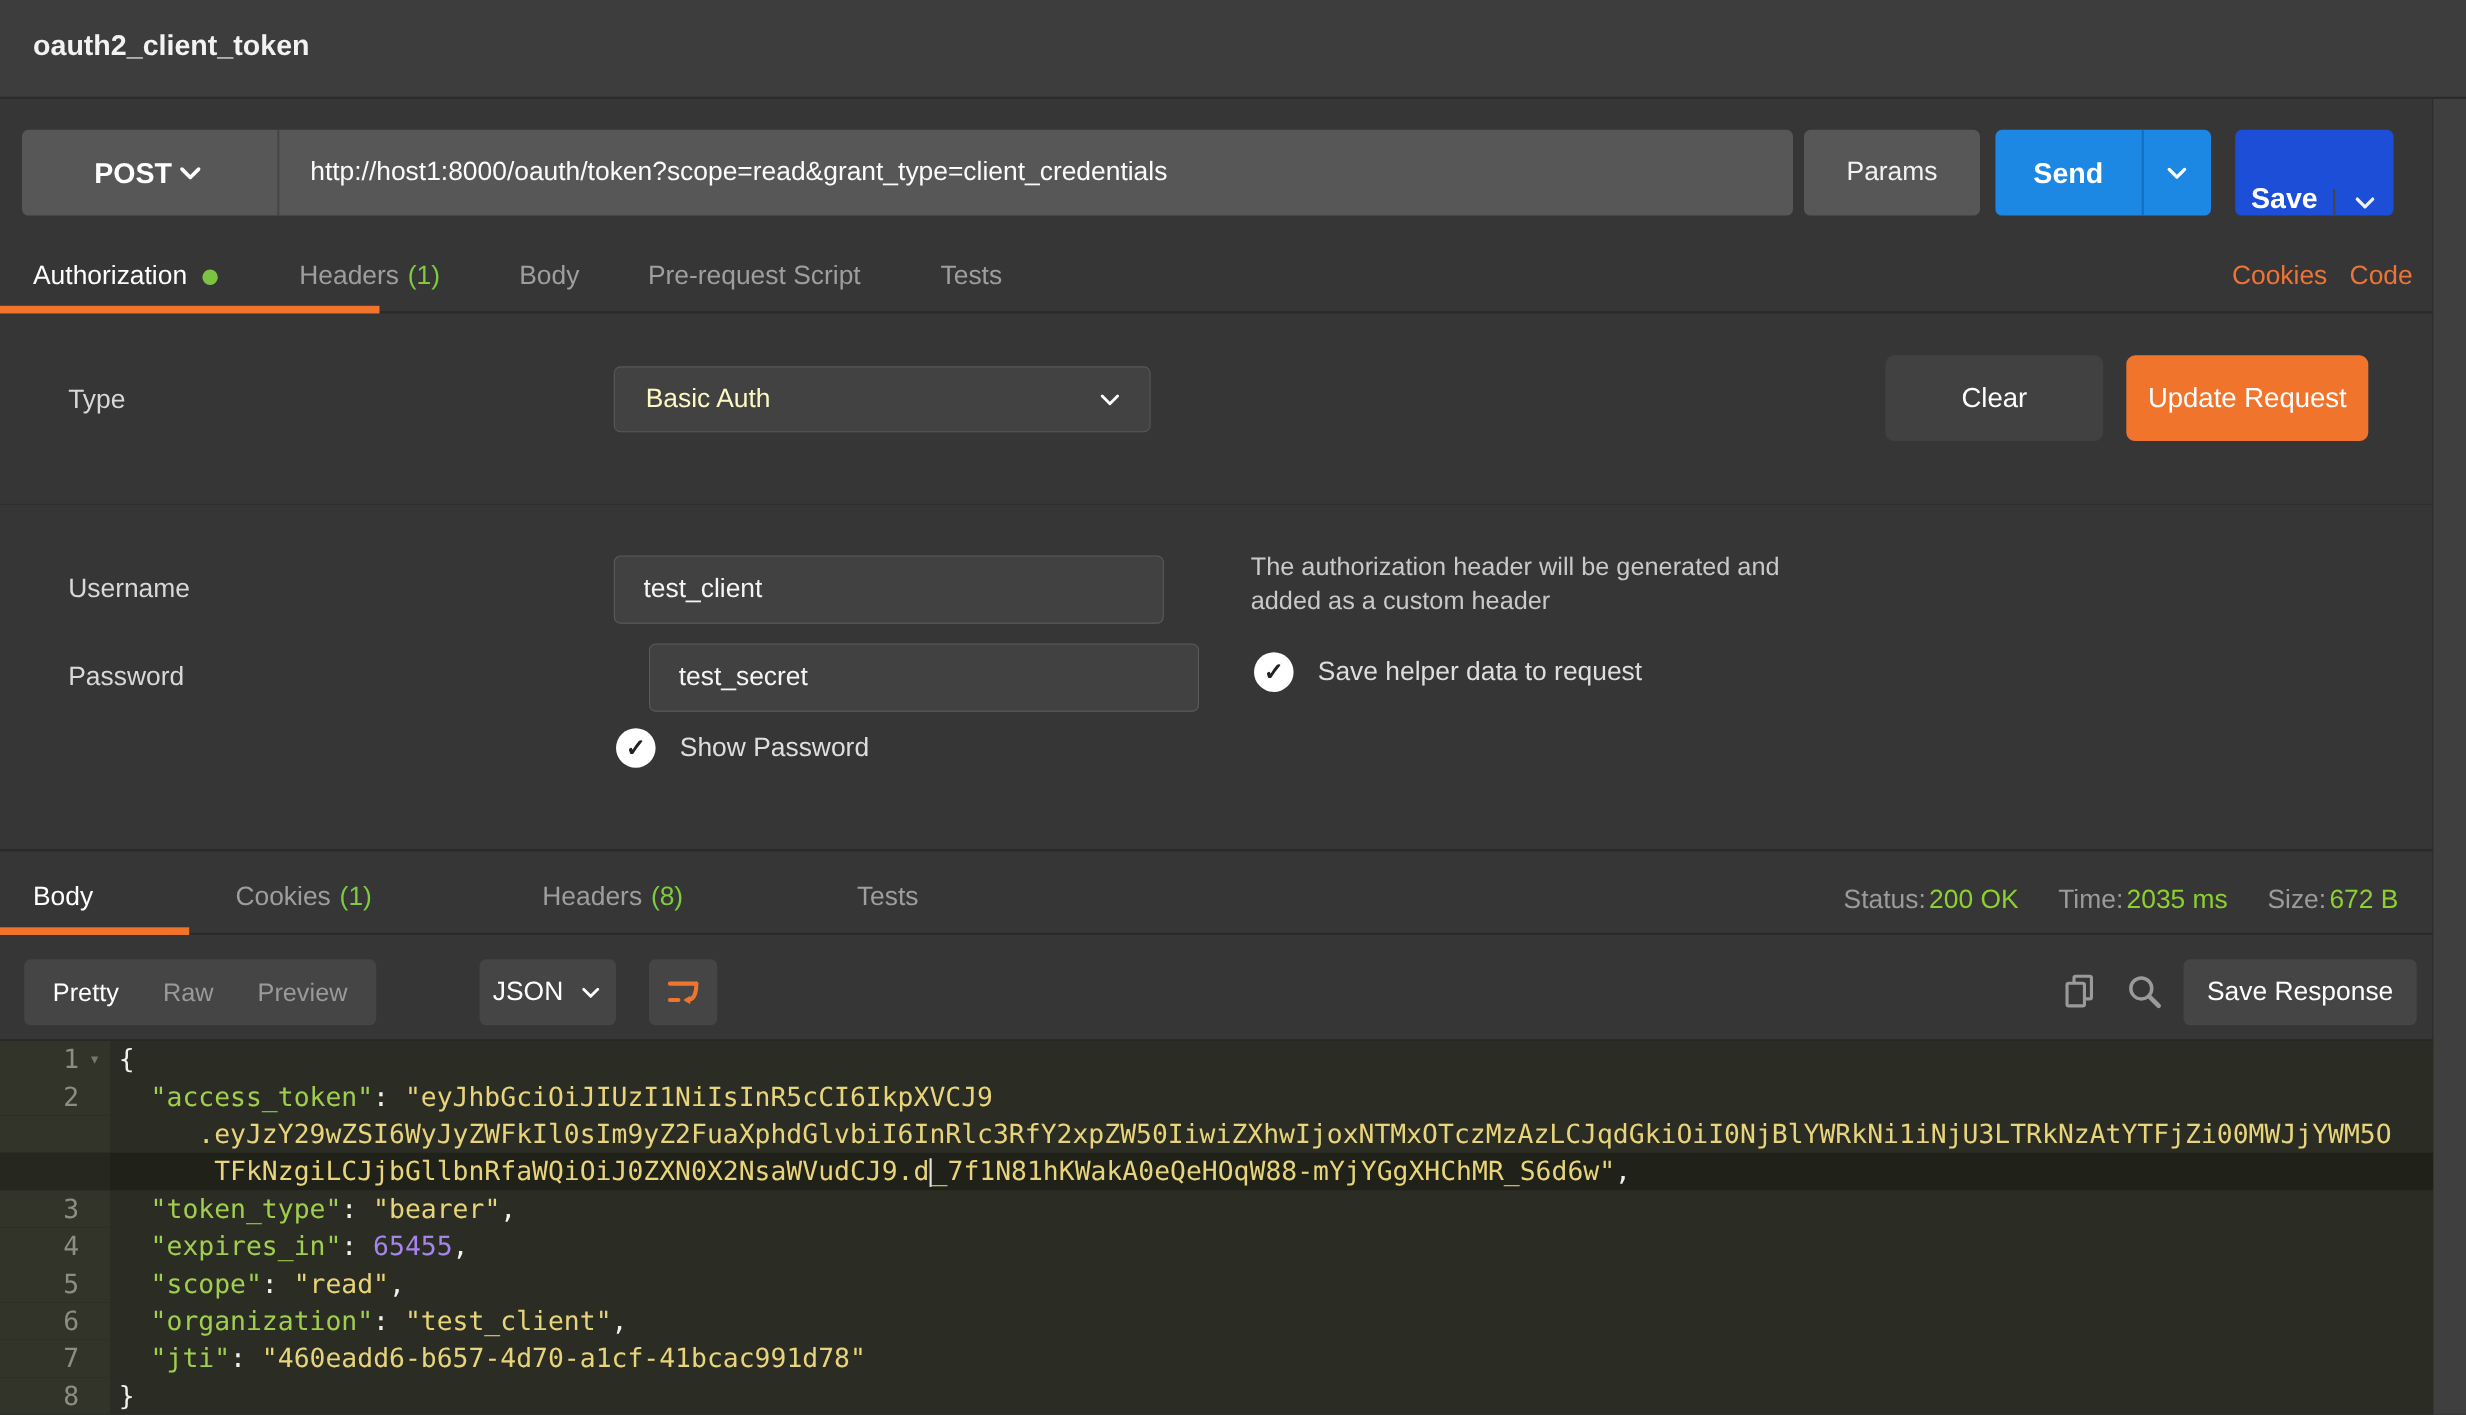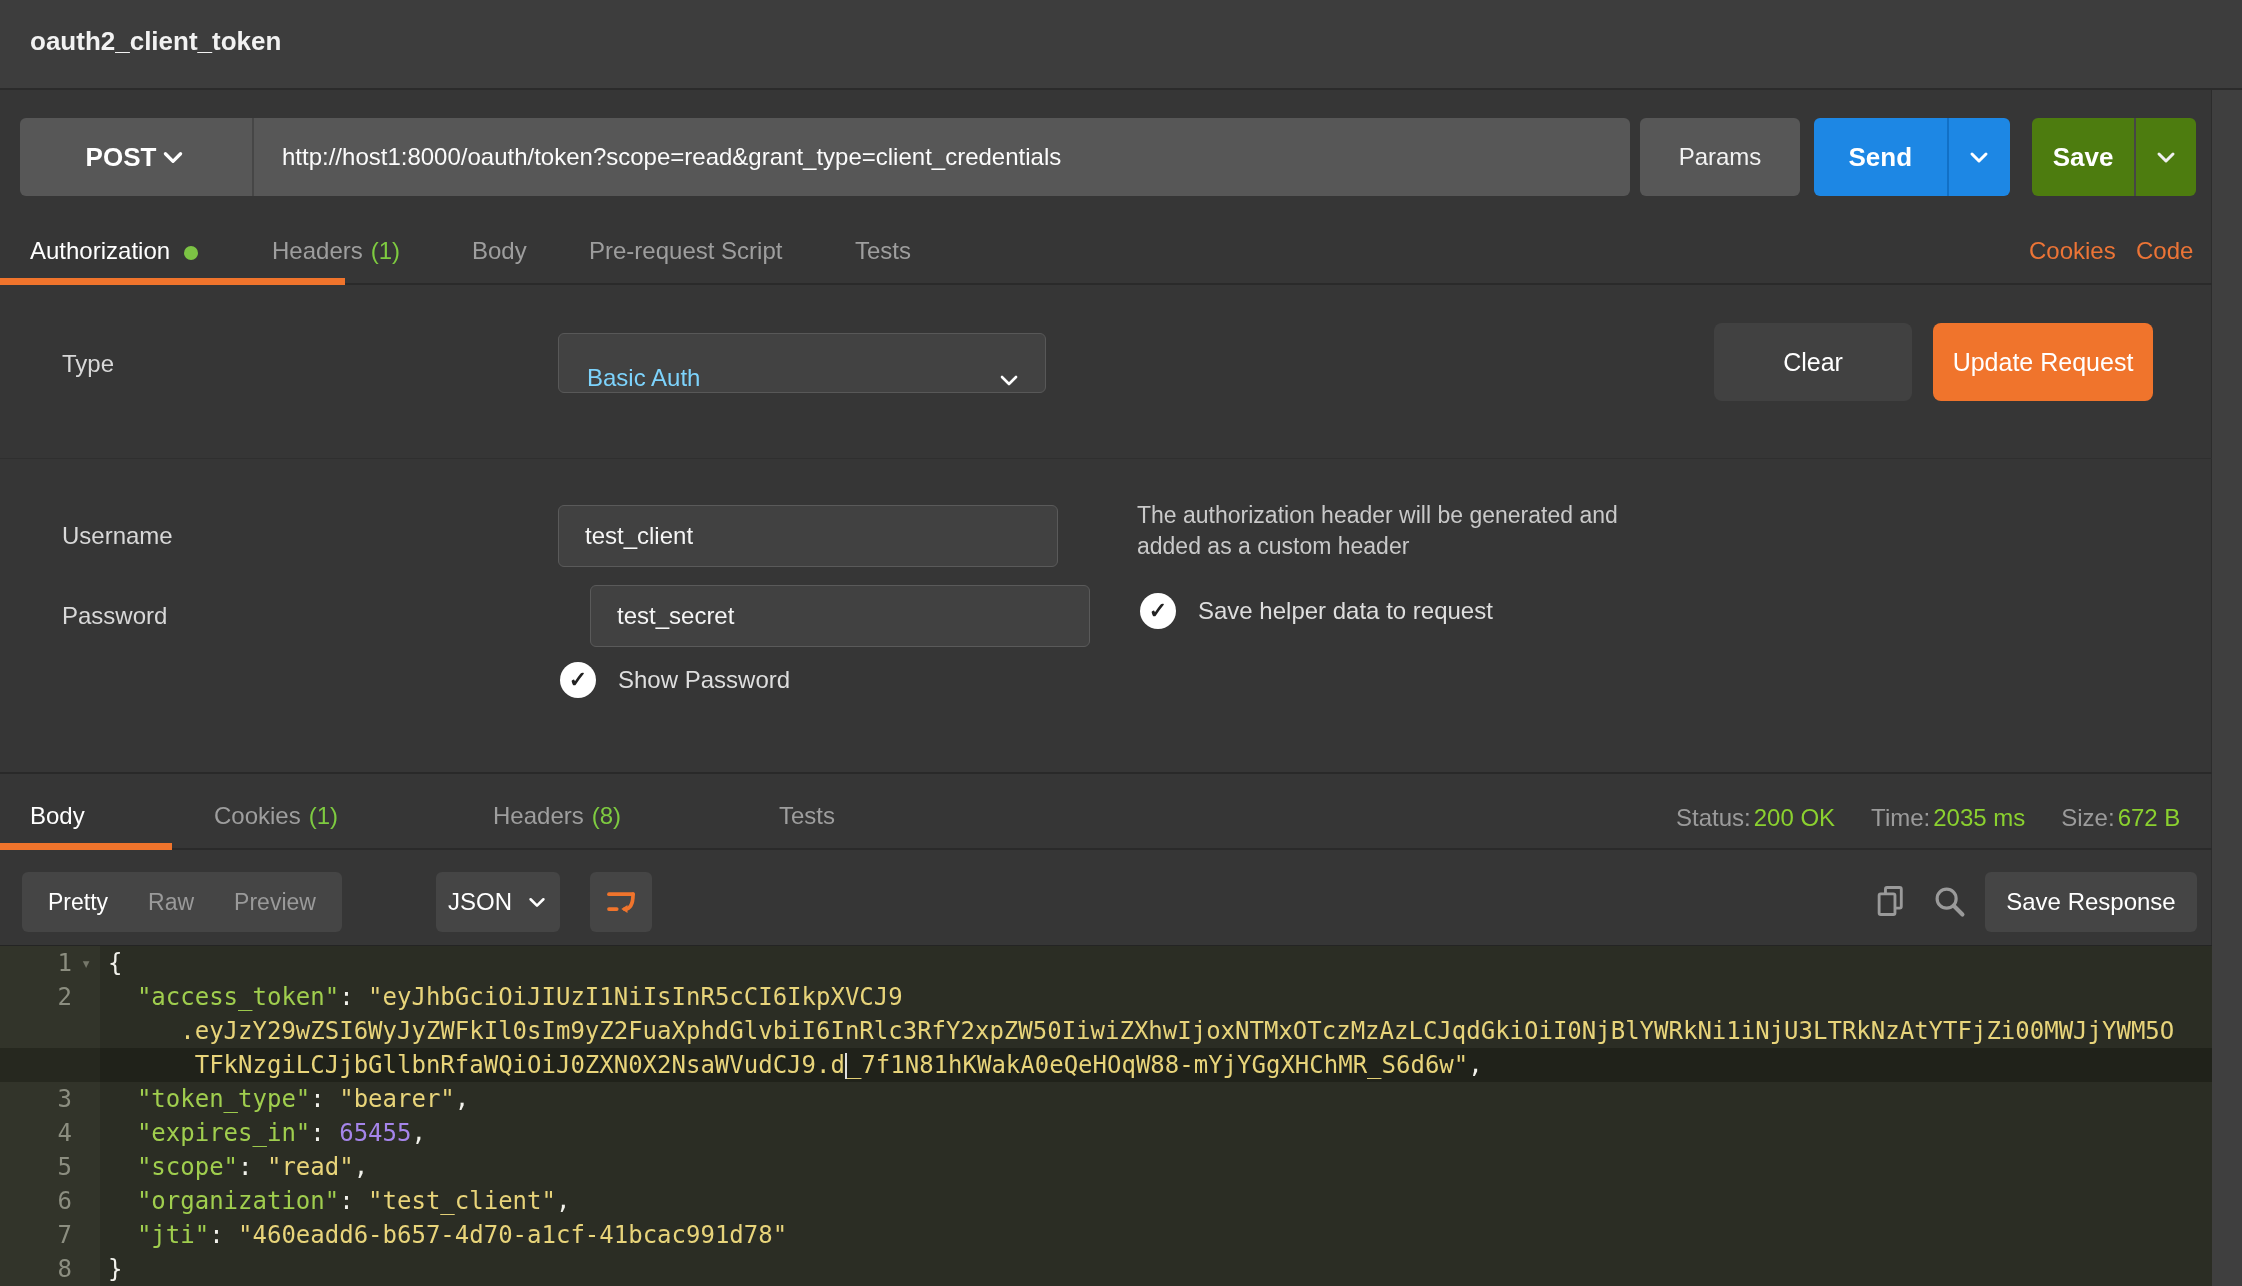--- a/index.html
+++ b/index.html
@@ -17,38 +17,38 @@
   .url-bar{left:20px;top:118px;width:1610px;height:78px;background:#575757;border-radius:6px;display:flex;align-items:stretch;}
   .method{width:232px;border-right:2px solid #464646;display:flex;align-items:center;justify-content:center;gap:4px;
           color:#ffffff;font-weight:bold;font-size:26px;cursor:pointer;}
   .url-field{flex:1;display:flex;align-items:center;padding-left:28px;font-size:24px;color:#fbfbfb;overflow:hidden;white-space:nowrap;}
   .btn{display:flex;align-items:center;justify-content:center;border-radius:6px;font-size:24px;color:#f2f2f2;cursor:pointer;}
   .params-btn{left:1640px;top:118px;width:160px;height:78px;background:#575757;}
   .split{display:flex;align-items:stretch;border-radius:6px;overflow:hidden;cursor:pointer;}
   .send-btn{left:1814px;top:118px;width:196px;height:78px;background:#1d87e4;}
   .send-main{width:134px;display:flex;align-items:center;justify-content:center;color:#fff;font-weight:bold;font-size:26px;}
   .send-chev{width:62px;display:flex;align-items:center;justify-content:center;border-left:2px solid #1170c6;color:#fff;}
-  .save-btn{left:2032px;top:118px;width:164px;height:78px;background:#4d7c0f;}
+  .save-btn{left:2032px;top:118px;width:144px;height:78px;background:#1d4ed8;align-items:flex-end;}
   .save-main{width:102px;display:flex;align-items:center;justify-content:center;color:#fff;font-weight:bold;font-size:26px;}
   .save-chev{width:60px;display:flex;align-items:center;justify-content:center;border-left:2px solid #464646;color:#f0f0f0;}
 
   
   .req-tabs{left:0;top:225px;width:2212px;height:58px;border-bottom:2px solid #2a2a2a;}
   .tab{position:absolute;top:12px;font-size:24px;color:#9e9e9e;cursor:pointer;white-space:nowrap;}
   .tab .cnt{color:#7ecb40;margin-left:8px;}
   .tab.active{color:#ffffff;}
   .dot{display:inline-block;width:14px;height:14px;border-radius:50%;background:#7cc344;margin-left:14px;vertical-align:middle;}
   .underline{position:absolute;left:0;bottom:-2px;height:7px;background:#f0742c;}
   .side-link{position:absolute;top:12px;font-size:24px;color:#ec7436;cursor:pointer;}
 
   
   .field-label{position:absolute;font-size:24px;color:#d8d8d8;}
   .select{left:558px;top:333px;width:488px;height:60px;background:#424242;border:1px solid #585858;border-radius:6px;
-          display:flex;align-items:flex-end;justify-content:space-between;padding:0 24px 0 28px;box-sizing:border-box;
-          font-size:24px;color:#7dd3fc;cursor:pointer;}
+          display:flex;align-items:center;justify-content:space-between;padding:0 24px 0 28px;box-sizing:border-box;
+          font-size:24px;color:#fef9c3;cursor:pointer;}
   .clear-btn{left:1714px;top:323px;width:198px;height:78px;background:#414141;border-radius:8px;font-size:25px;color:#fff;}
   .update-btn{left:1933px;top:323px;width:220px;height:78px;background:#f0742c;border-radius:8px;font-size:25px;color:#fff;}
   .hr1{left:0;top:458px;width:2212px;height:1px;background:#2f2f2f;}
   .text-input{position:absolute;width:500px;height:62px;background:#414141;border:1px solid #5a5a5a;border-radius:6px;
               color:#f5f5f5;font-size:24px;padding:0 26px;box-sizing:border-box;font-family:"Liberation Sans",sans-serif;outline:none;}
   .check-row{position:absolute;display:flex;align-items:center;gap:22px;cursor:pointer;}
   .check-circle{width:36px;height:36px;border-radius:50%;background:#ffffff;display:flex;align-items:center;justify-content:center;
                 color:#222;font-size:22px;font-weight:bold;flex:none;}
   .check-label{font-size:24px;color:#dedede;}
   .helper-note{left:1137px;top:500px;width:512px;font-size:23px;line-height:31px;color:#c9c9c9;}

